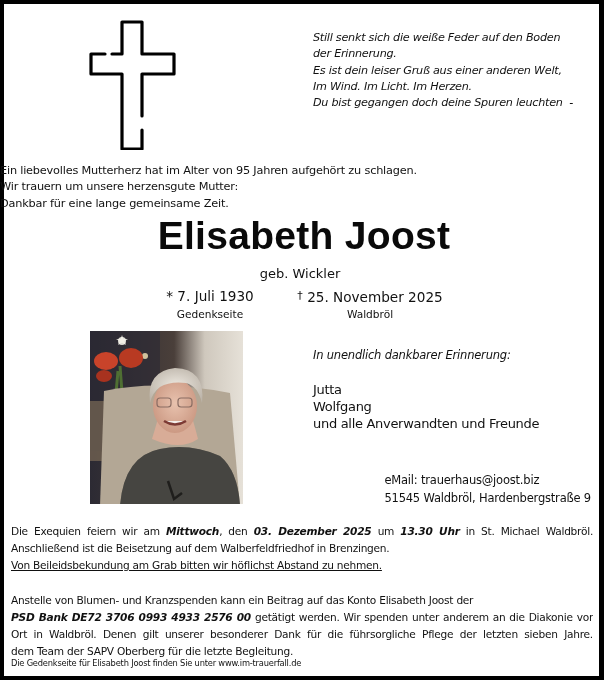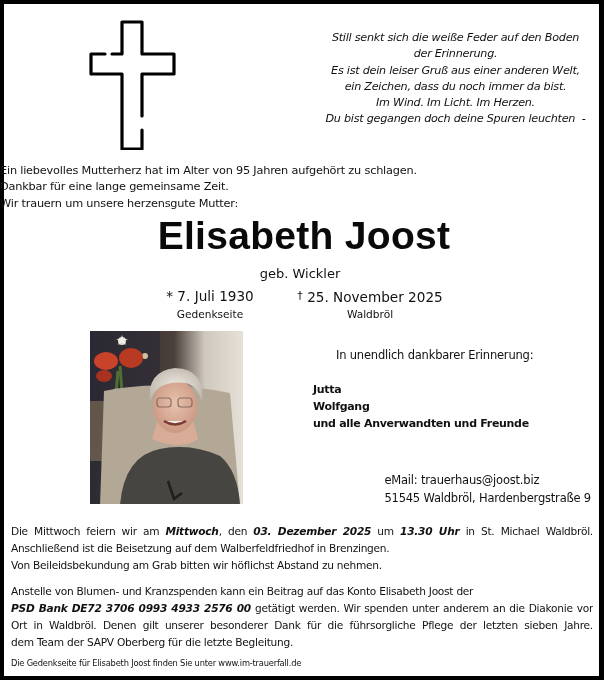--- a/index.html
+++ b/index.html
@@ -1,31 +1,31 @@
 <!DOCTYPE html>
 <html><head>
 <meta charset="utf-8">
 <style>
   html, body { margin:0; padding:0; background:#ffffff; }
   body { width:604px; height:680px; overflow:hidden; position:relative; font-family:"Liberation Sans", sans-serif; color:#111; }
   .frame { position:absolute; left:0; top:0; width:604px; height:680px; box-sizing:border-box; border:4px solid #000; border-right-width:5px; background:#fff; }
   .cross { position:absolute; left:85px; top:12px; width:96px; height:138px; }
-  .poem { position:absolute; left:313px; top:30px; width:285px; font-family:"DejaVu Sans", sans-serif; font-style:italic; font-size:11.2px; line-height:16.3px; color:#111; letter-spacing:-0.25px;text-align:center; }
+  .poem { position:absolute; left:313px; top:30px; width:285px; font-family:"DejaVu Sans", sans-serif; font-style:italic; font-size:11.2px; line-height:16.3px; color:#111; letter-spacing:-0.25px; }
   .poem div { white-space:nowrap; }
   .intro { position:absolute; left:0; top:163px; width:604px; text-align:left; font-family:"DejaVu Sans", sans-serif; font-size:11.3px; line-height:16.3px; letter-spacing:-0.2px; }
   .intro div { white-space:nowrap; }
   .name { position:absolute; left:0; top:212px; width:604px; text-align:center; font-family:"Liberation Sans", sans-serif; font-weight:bold; font-size:39px; line-height:48px; letter-spacing:0.3px; color:#0a0a0a; transform:translateX(2px); }
   .maiden { position:absolute; left:0; top:265px; width:604px; text-align:center; font-family:"DejaVu Sans", sans-serif; font-size:13px; line-height:18px; transform:translateX(-2px); }
   .dates { position:absolute; top:287px; font-family:"DejaVu Sans", sans-serif; font-size:13.6px; line-height:18px; text-align:center; white-space:nowrap; }
   .places { position:absolute; top:307px; font-family:"DejaVu Sans", sans-serif; font-size:10.6px; line-height:14px; text-align:center; white-space:nowrap; }
   .birth { left:150px; width:120px; }
   .death { left:290px; width:160px; }
   .photo { position:absolute; left:90px; top:331px; width:153px; height:173px; overflow:hidden; background:#3b3634; }
-  .memory { position:absolute; left:313px; top:347px; font-family:"DejaVu Sans", sans-serif; font-size:11.5px; line-height:16px; white-space:nowrap; letter-spacing:-0.2px;margin-left:23px; }
-  .family { position:absolute; left:313px; top:381px; font-family:"DejaVu Sans", sans-serif; font-weight:bold; font-size:11px; line-height:17.2px; white-space:nowrap; letter-spacing:-0.3px; }
+  .memory { position:absolute; left:313px; top:347px; font-family:"DejaVu Sans", sans-serif; font-style:italic; font-size:11.5px; line-height:16px; white-space:nowrap; letter-spacing:-0.2px; }
+  .family { position:absolute; left:313px; top:381px; font-family:"DejaVu Sans", sans-serif; font-weight:normal; font-size:13px; line-height:17.2px; white-space:nowrap; letter-spacing:-0.3px; }
   .contact { position:absolute; right:13px; top:471px; text-align:left; font-family:"DejaVu Sans", sans-serif; font-size:11.5px; line-height:18px; white-space:nowrap; letter-spacing:-0.2px;margin-left:44px; }
   .body { position:absolute; left:11px; top:523px; width:582px; font-family:"DejaVu Sans", sans-serif; font-size:10.6px; line-height:17.2px; color:#111; letter-spacing:-0.25px; }
   .body .line { white-space:nowrap; }
   .body .just { text-align:justify; text-align-last:justify; }
   .body b { font-weight:bold;font-style:italic; }
   .footer { position:absolute; left:11px; top:657px; font-family:"DejaVu Sans", sans-serif; font-size:8.3px; line-height:12px; white-space:nowrap; letter-spacing:-0.2px; }
 </style>
 </head>
 <body>
 
@@ -35,29 +35,28 @@
   <g fill="none" stroke="#000" stroke-width="3.2" stroke-linecap="round" stroke-linejoin="round">
     <path d="M20 42 L6 42 L6 62 L37 62 L37 137 L57 137 L57 118"></path>
     <path d="M57 104 L57 62 L89 62 L89 42 L57 42 L57 10 L37 10 L37 42 L27 42"></path>
   </g>
 </svg>
 
 <div class="poem">
   <div>Still senkt sich die weiße Feder auf den Boden</div>
   <div>der Erinnerung.</div>
   <div>Es ist dein leiser Gruß aus einer anderen Welt,</div>
-  <div>ein Zeichen, dass du noch immer da bist.</div>
   <div>Im Wind. Im Licht. Im Herzen.</div>
   <div style="white-space:pre">Du bist gegangen doch deine Spuren leuchten  -</div>
 </div>
 
 <div class="intro">
   <div>Ein liebevolles Mutterherz hat im Alter von 95 Jahren aufgehört zu schlagen.</div>
+  <div>Wir trauern um unsere herzensgute Mutter:</div>
   <div>Dankbar für eine lange gemeinsame Zeit.</div>
-  <div>Wir trauern um unsere herzensgute Mutter:</div>
 </div>
 
 <div class="name">Elisabeth Joost</div>
 <div class="maiden">geb. Wickler</div>
 
 <div class="dates birth">
   <span>*</span>
   <span>7. Juli 1930</span>
 </div>
 <div class="dates death">
@@ -116,22 +115,22 @@
   <div>Wolfgang</div>
   <div>und alle Anverwandten und Freunde</div>
 </div>
 
 <div class="contact">
   <div>eMail: trauerhaus@joost.biz</div>
   <div>51545 Waldbröl, Hardenbergstraße 9</div>
 </div>
 
 <div class="body">
-  <div class="line just" style="white-space:normal;height:17.2px;overflow:hidden;"><span>Die Mittwoch feiern wir am </span><b>Mittwoch</b><span>, den </span><b>03. Dezember 2025</b><span> um </span><b>13.30 Uhr</b><span> in St. Michael Waldbröl.</span></div>
+  <div class="line just" style="white-space:normal;height:17.2px;overflow:hidden;"><span>Die Exequien feiern wir am </span><b>Mittwoch</b><span>, den </span><b>03. Dezember 2025</b><span> um </span><b>13.30 Uhr</b><span> in St. Michael Waldbröl.</span></div>
   <div class="line">Anschließend ist die Beisetzung auf dem Walberfeldfriedhof in Brenzingen.</div>
-  <div class="line" style="margin-bottom:8px;">Von Beileidsbekundung am Grab bitten wir höflichst Abstand zu nehmen.</div>
+  <div class="line" style="margin-bottom:17px;text-decoration:underline;">Von Beileidsbekundung am Grab bitten wir höflichst Abstand zu nehmen.</div>
   <div class="line">Anstelle von Blumen- und Kranzspenden kann ein Beitrag auf das Konto Elisabeth Joost der</div>
   <div class="line just" style="white-space:normal;height:17.2px;overflow:hidden;"><b>PSD Bank DE72 3706 0993 4933 2576 00</b><span> getätigt werden. Wir spenden unter anderem an die Diakonie vor</span></div>
   <div class="line just" style="white-space:normal;height:17.2px;overflow:hidden;">Ort in Waldbröl. Denen gilt unserer besonderer Dank für die führsorgliche Pflege der letzten sieben Jahre.</div>
   <div class="line">dem Team der SAPV Oberberg für die letzte Begleitung.</div>
 </div>
 
 <div class="footer">Die Gedenkseite für Elisabeth Joost finden Sie unter www.im-trauerfall.de</div>
 
 </body></html>

